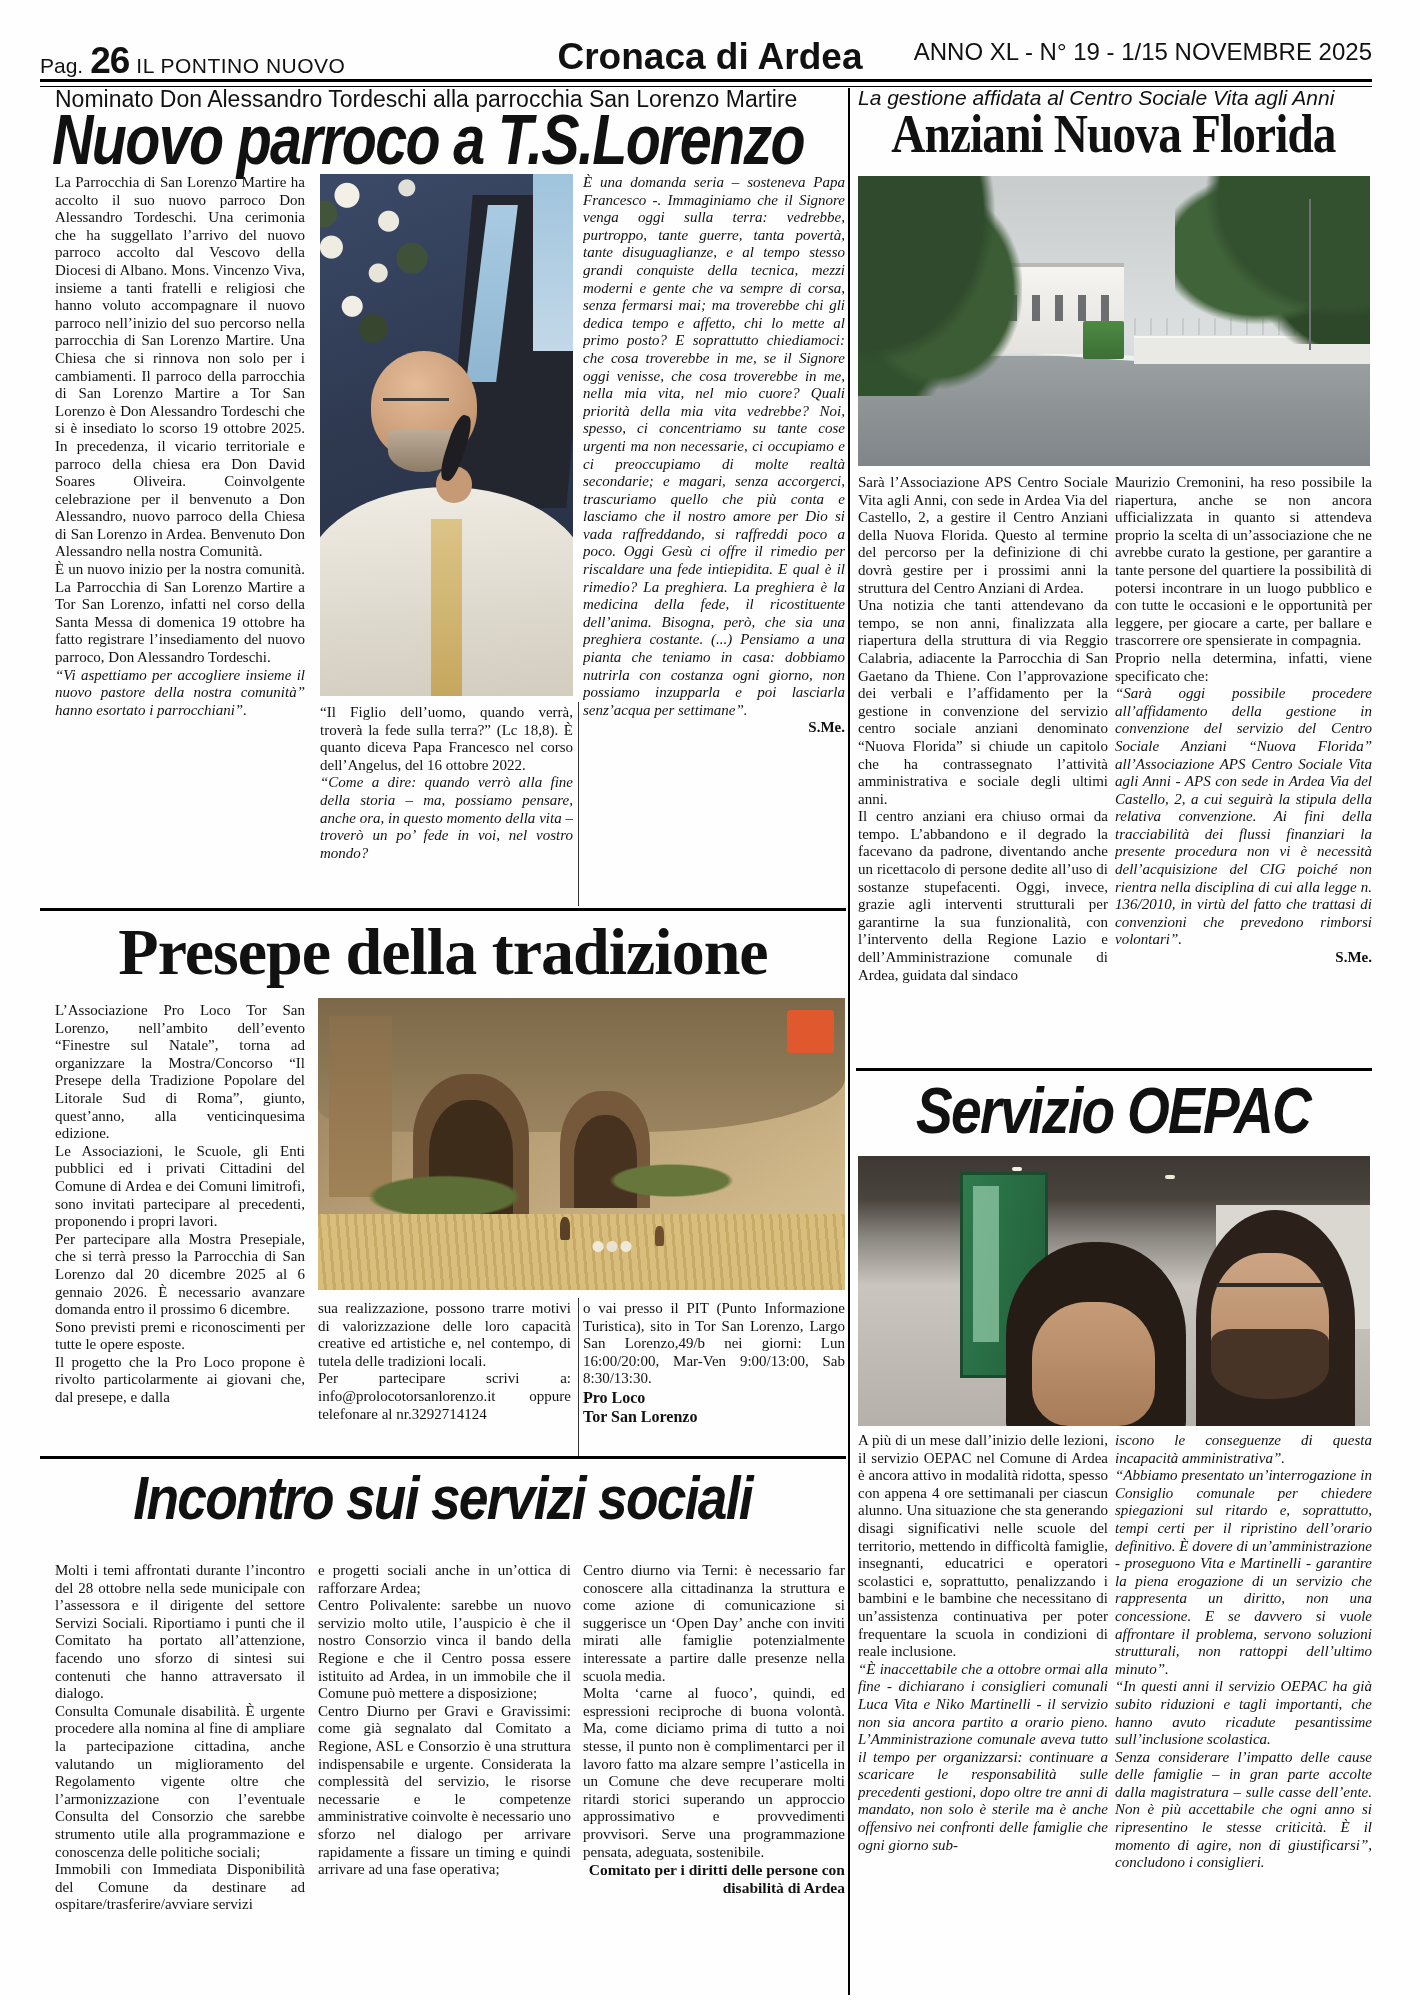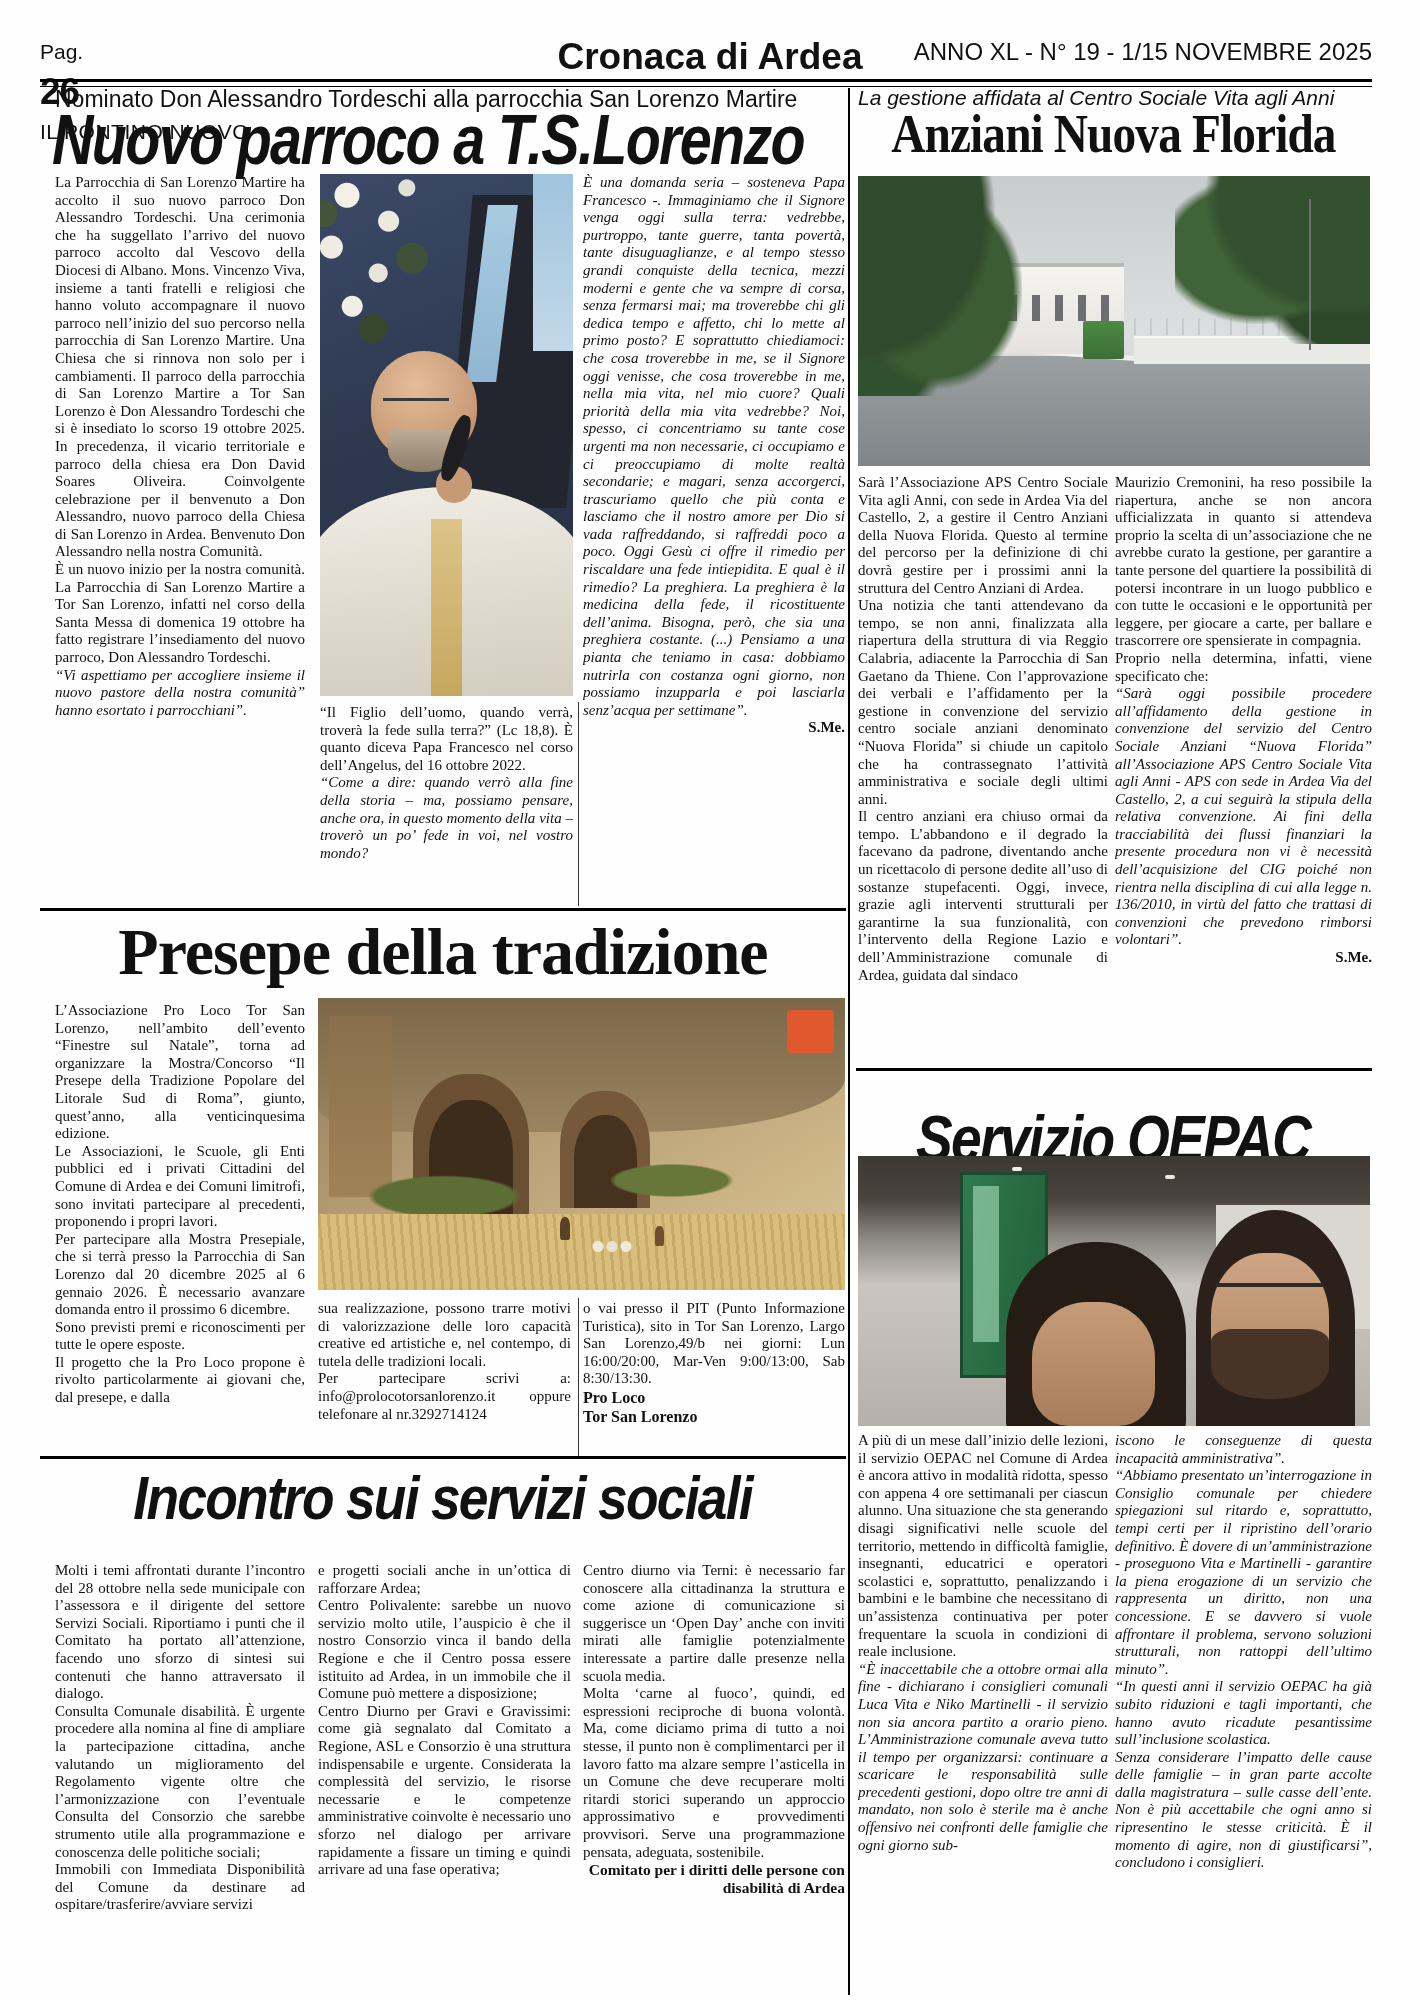--- a/index.html
+++ b/index.html
@@ -2,21 +2,21 @@
 <html lang="it"><head>
 <meta charset="utf-8">
 <style>
   html,body{margin:0;padding:0;background:#888;}
   .page{position:relative;width:1420px;height:2000px;background:#fefefe;color:#111;
         font-family:"Liberation Serif",serif;overflow:hidden;margin:0 auto;}
   .abs{position:absolute;}
 
   
   .hdr-left{left:40px;top:40px;display:flex;align-items:baseline;gap:7px;
-            font-family:"Liberation Sans",sans-serif;flex-direction:column;}
+            font-family:"Liberation Sans",sans-serif;}
   .hdr-pag{font-size:21px;}
   .hdr-num{font-size:37px;font-weight:bold;letter-spacing:-1px;}
   .hdr-paper{font-size:21px;letter-spacing:.5px;}
   .hdr-center{left:0;top:36px;width:1420px;text-align:center;
               font-family:"Liberation Sans",sans-serif;font-weight:bold;font-size:37px;}
   .hdr-right{right:48px;top:38px;font-family:Liberation Sans, sans-serif;font-size:24px;}
   .hdr-rule{left:40px;top:79px;width:1332px;height:4px;border-top:3px solid #000;border-bottom:1px solid #000;}
 
   
   .vdiv{left:848px;top:88px;width:2px;height:1907px;background:#000;}
@@ -252,21 +252,21 @@
     <p>Per partecipare scrivi a: info@prolocotorsanlorenzo.it oppure telefonare al nr.3292714124</p>
   </div>
   <div class="abs col" style="left:583px;top:1300px;width:262px;height:155px;">
     <p>o vai presso il PIT (Punto Informazione Turistica), sito in Tor San Lorenzo, Largo San Lorenzo,49/b nei giorni: Lun 16:00/20:00, Mar-Ven 9:00/13:00, Sab 8:30/13:30.</p>
     <p class="sig2">Pro Loco</p>
     <p class="sig2">Tor San Lorenzo</p>
   </div>
   <div class="abs crule2"></div>
 
   <div class="abs ruleR1"></div>
-  <div class="abs hl-sans" style="left:855px;top:1074px;width:517px;font-size:64px;text-align:center;margin-top:28px;">
+  <div class="abs hl-sans" style="left:855px;top:1074px;width:517px;font-size:64px;text-align:center;">
     <span class="squeeze-c">Servizio OEPAC</span>
   </div>
 
   <div class="photo" style="left:858px;top:1156px;width:512px;height:270px;">
     <div class="oe-bg"></div>
     <div class="oe-light1"></div>
     <div class="oe-light2"></div>
     <div class="oe-door"></div>
     <div class="oe-doorglass"></div>
     <div class="oe-wallR"></div>

